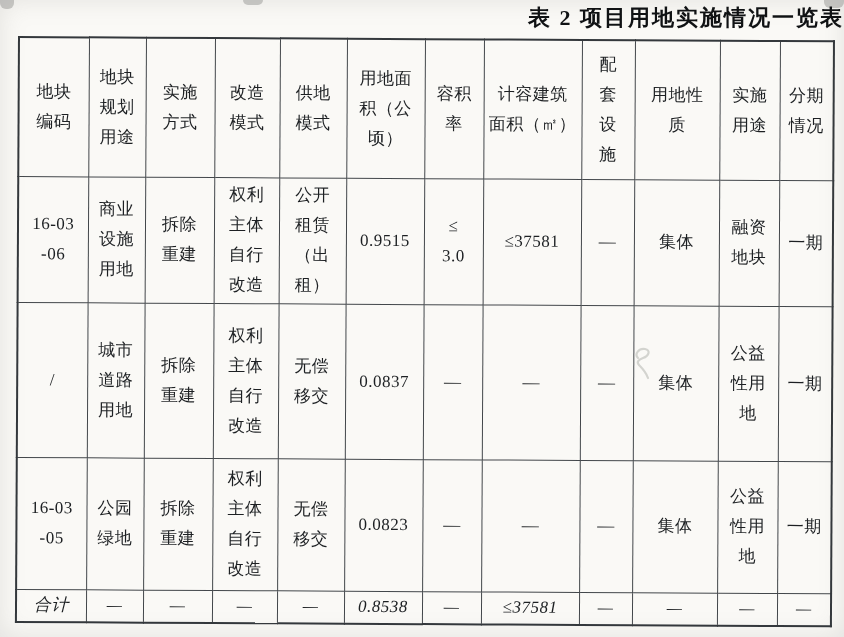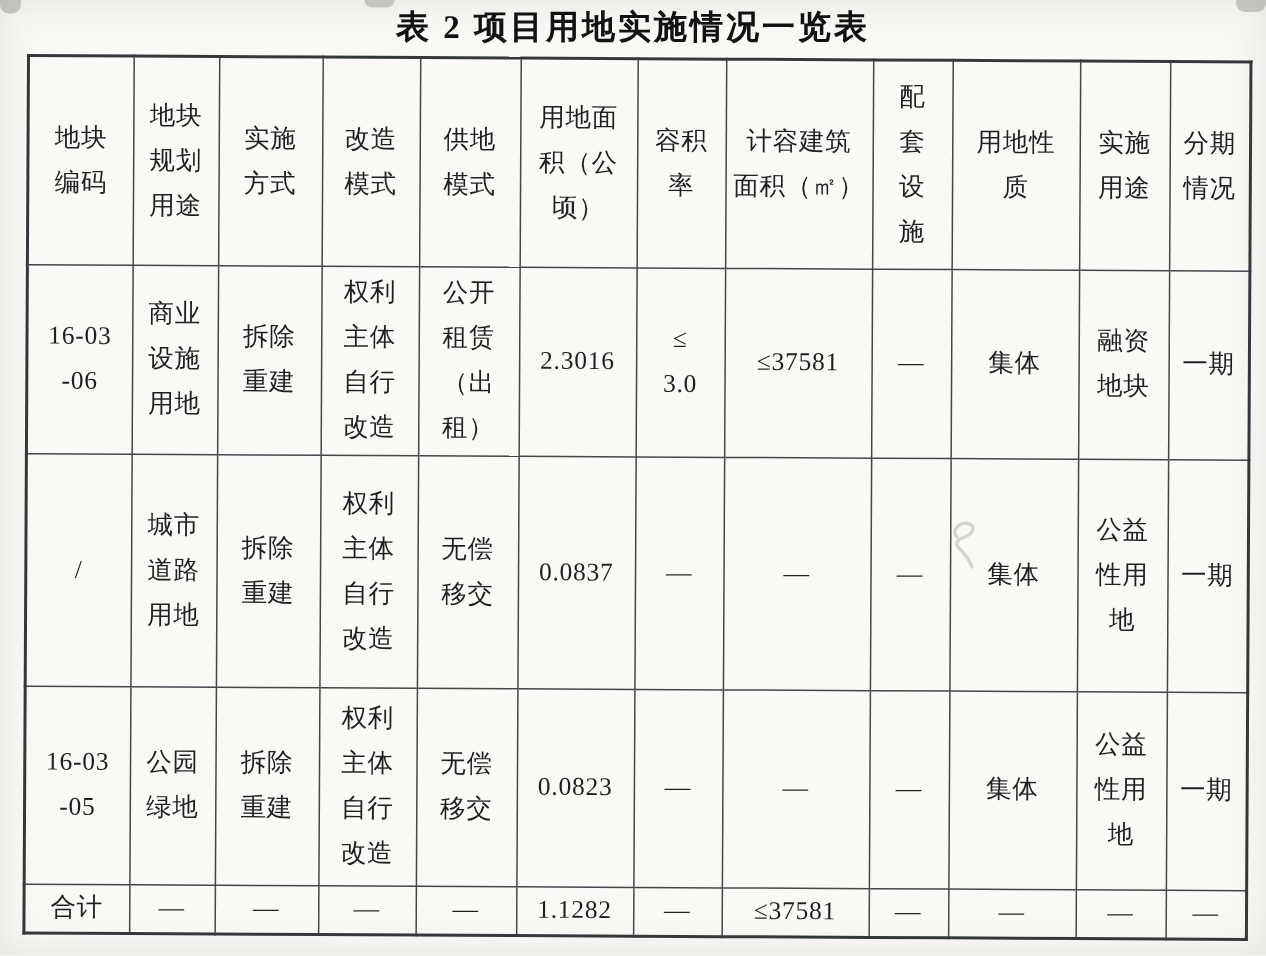--- a/index.html
+++ b/index.html
@@ -29,21 +29,21 @@
   }
   .edge-a1 { left: 0;   top: 0; width: 14px; height: 9px; }
   .edge-a2 { left: 243px; top: 0; width: 20px; height: 5px; }
   .edge-a3 { left: 824px; top: 0; width: 20px; height: 8px; }
 
   .doc-title {
     position: absolute;
     left: 0;
     top: 3px;
     width: 844px;
-    text-align: center;
+    text-align: right;
     font-size: 22px;
     font-weight: bold;
     letter-spacing: 2px;
     color: #101214;
     margin: 0;
   }
 
   table.land-table {
     position: absolute;
     left: 18px;
@@ -78,21 +78,21 @@
   .c8 { width: 53px; }
   .c9 { width: 85px; }
   .c10 { width: 60px; }
   .c11 { width: 54px; }
 
   .row-header { height: 139px; }
   .row-1 { height: 126px; }
   .row-2 { height: 155px; }
   .row-3 { height: 132px; }
   .row-total { height: 33px; }
-  .row-total td { line-height: 28px; }
+  .row-total td { line-height: 28px; font-style: italic; }
 
   .smudge {
     position: absolute;
     left: 630px;
     top: 344px;
     pointer-events: none;
     opacity: 0.55;
   }
 </style>
 </head>
@@ -160,21 +160,21 @@
       <td>拆除
 重建</td>
       <td>权利
 主体
 自行
 改造</td>
       <td>公开
 租赁
 （出
 租）</td>
-      <td>2.3016</td>
+      <td>0.9515</td>
       <td>≤
 3.0</td>
       <td>≤37581</td>
       <td>—</td>
       <td>集体</td>
       <td>融资
 地块</td>
       <td>一期</td>
     </tr>
     <tr class="row-2">
@@ -222,21 +222,21 @@
 性用
 地</td>
       <td>一期</td>
     </tr>
     <tr class="row-total">
       <td>合计</td>
       <td>—</td>
       <td>—</td>
       <td>—</td>
       <td>—</td>
-      <td>1.1282</td>
+      <td>0.8538</td>
       <td>—</td>
       <td>≤37581</td>
       <td>—</td>
       <td>—</td>
       <td>—</td>
       <td>—</td>
     </tr>
   </tbody>
 </table>
 

